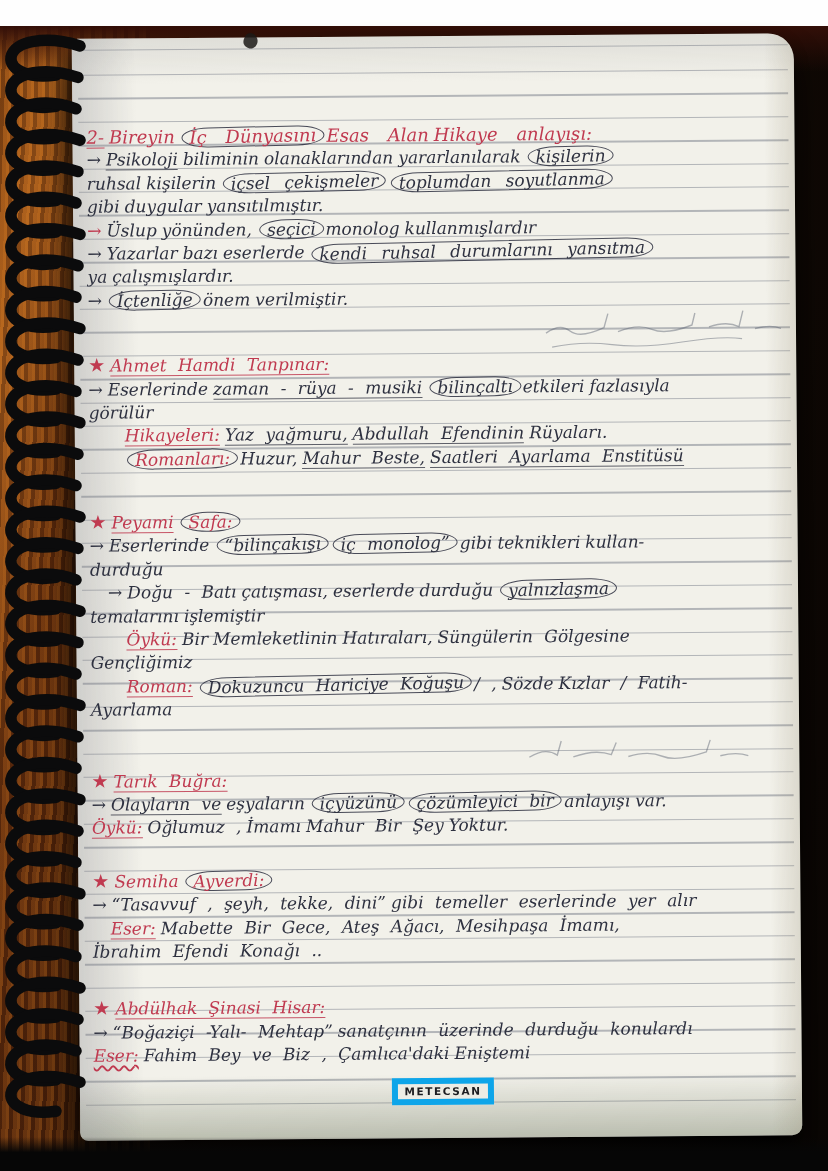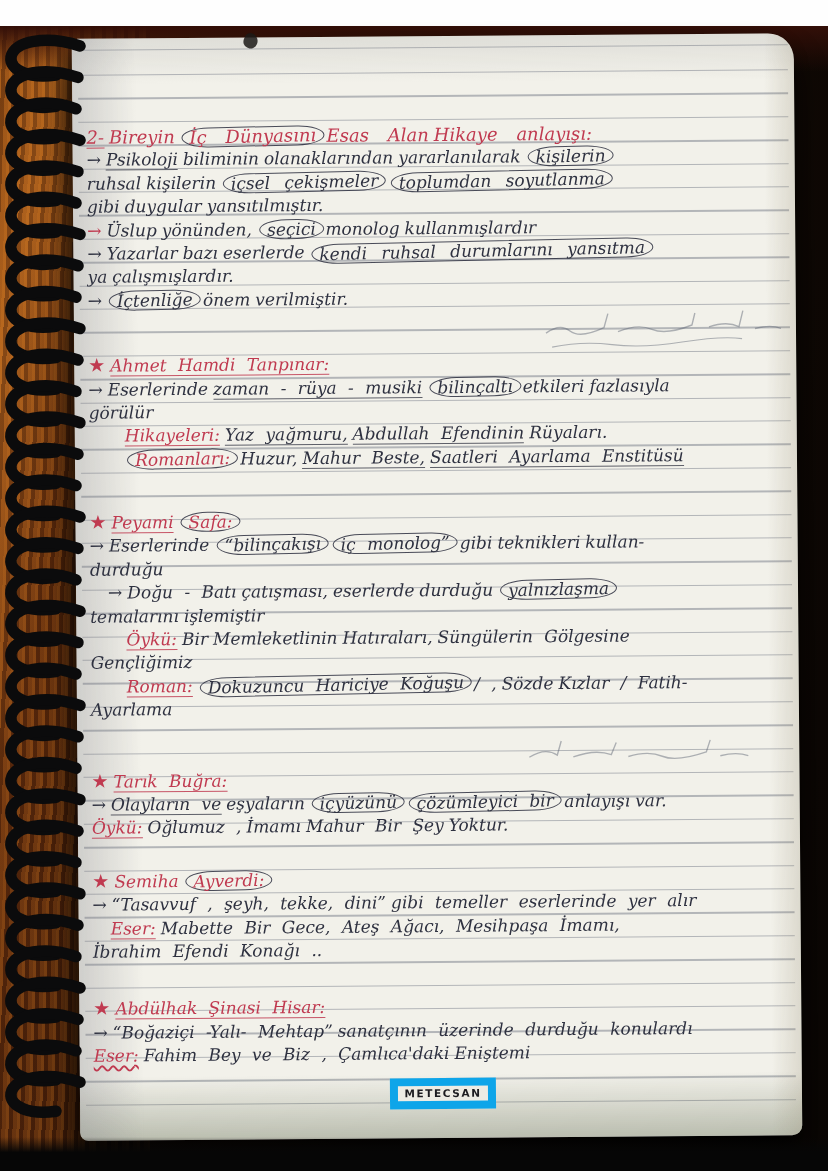--- a/index.html
+++ b/index.html
@@ -39,21 +39,21 @@
   .red{color:var(--red,#c03a50);}
   .und{border-bottom:1.5px solid rgba(43,46,60,.75);padding-bottom:0;}
   .red.und{border-bottom-color:rgba(192,58,80,.85);}
   .wavy{text-decoration:underline wavy var(--red,#c03a50) 1.5px;text-underline-offset:3px;}
   .circ{display:inline-block;border:1.7px solid rgba(43,46,62,.85);border-radius:60px/22px;
         padding:0 7px;margin:0 2px;line-height:18px;transform:rotate(-.8deg);}
   .arrow{font-style:normal;letter-spacing:0;}
   .star{font-style:normal;font-size:19px;line-height:18px;}
   
   .logo-row{text-align:center;margin-top:12px;}
-  .logo{display:inline-block;border:8px solid #0ea5e9;padding:0 6px;background:#edece4;color:#1c1c20;
+  .logo{display:inline-block;border:6px solid #0ea5e9;padding:0 6px;background:#edece4;color:#1c1c20;
         font:bold 10.5px/15px "DejaVu Sans",sans-serif;letter-spacing:1.6px;text-transform:uppercase;font-style:normal;}
   
   .spiral{position:absolute;left:2px;top:30px;pointer-events:none;}
   
   .bleed{position:absolute;opacity:.45;}
   .bleed1{left:468px;top:272px;}
   .bleed2{left:446px;top:698px;}
 </style>
 </head>
 <body>

